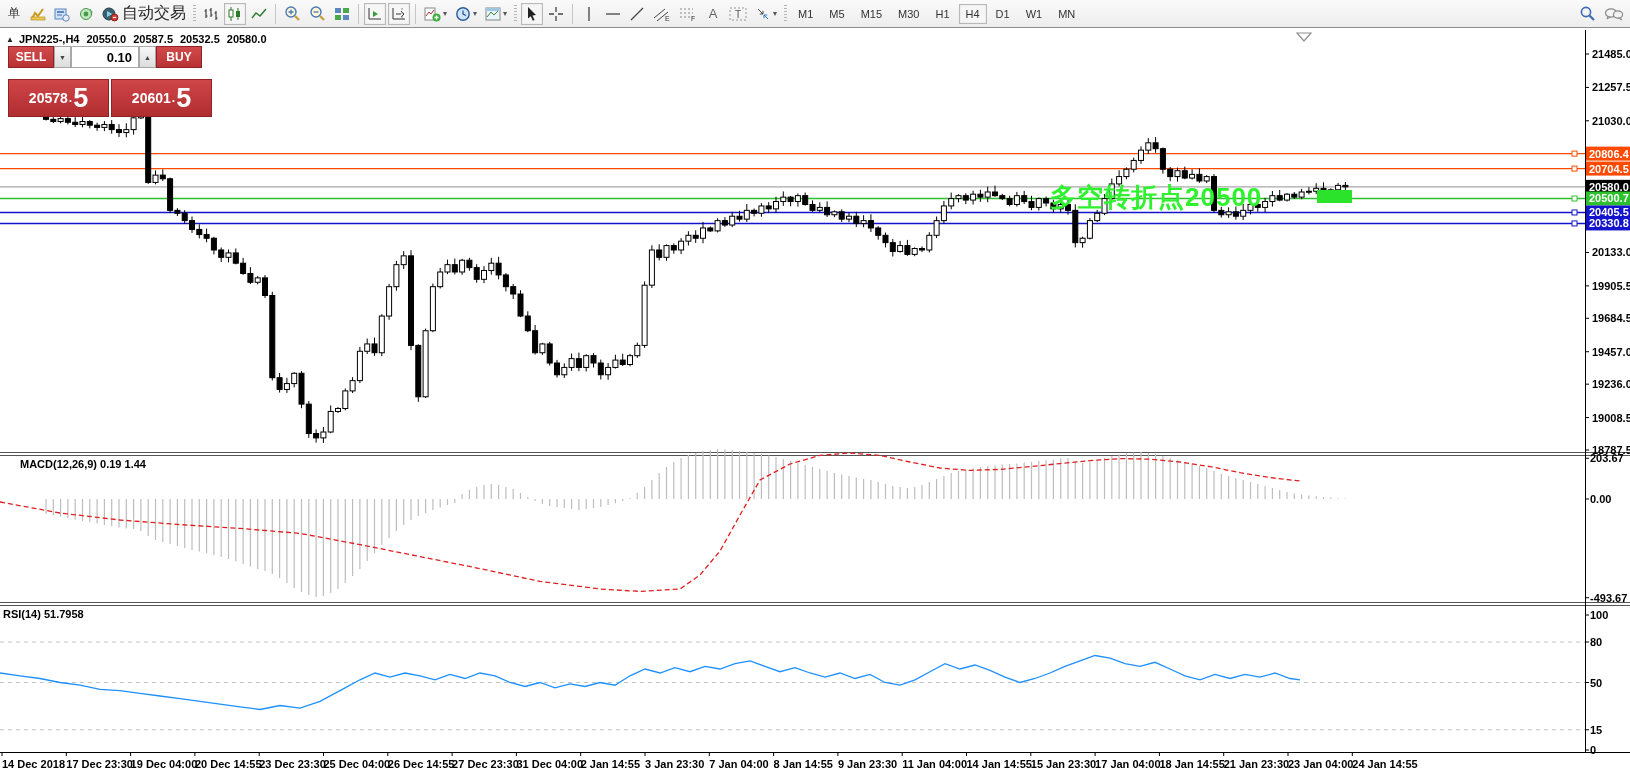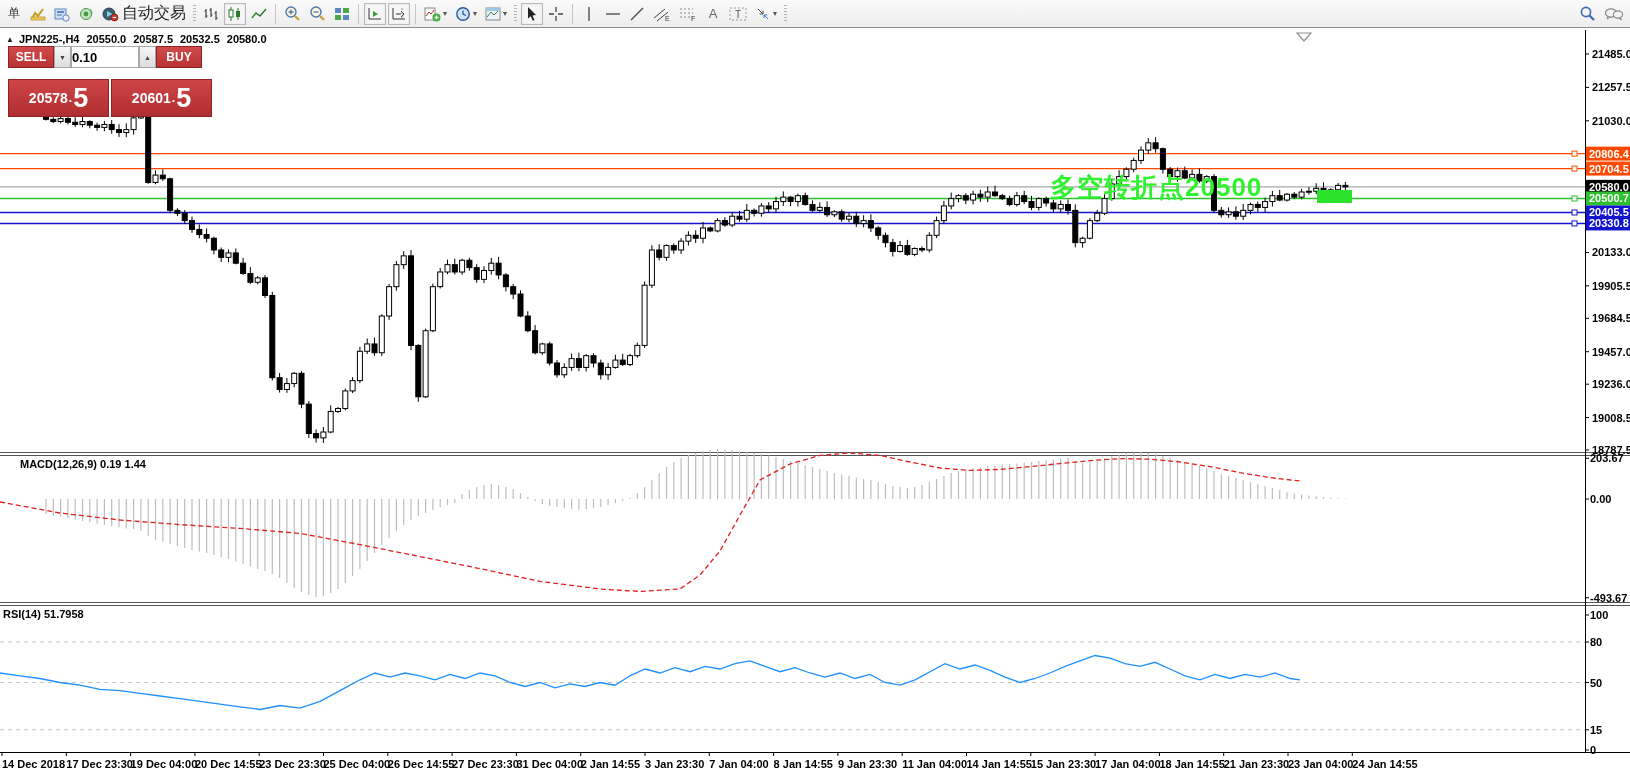--- a/index.html
+++ b/index.html
@@ -27,21 +27,21 @@
   #symbol-header .tri{font-size:8px;margin-right:5px;color:#222;}
   
   #trade-panel{position:absolute;left:8px;top:46px;width:204px;z-index:5;}
   .tp-row1{display:flex;height:22px;}
   .tp-btn{width:46px;background:linear-gradient(#d14a4c,#b93335);color:#fff;font-size:12px;
     font-weight:700;display:flex;align-items:center;justify-content:center;
     border:1px solid #8f2224;box-sizing:border-box;}
   .tp-spin{width:17px;background:linear-gradient(#f7f7f7,#dcdcdc);border:1px solid #a8a8a8;
     box-sizing:border-box;display:flex;align-items:center;justify-content:center;
     font-size:7px;color:#444;}
-  #volume-input{width:68px;border:1px solid #a8a8a8;box-sizing:border-box;text-align:left;
+  #volume-input{width:68px;border:1px solid #a8a8a8;box-sizing:border-box;text-align:right;
     font-family:"Liberation Sans",sans-serif;font-size:13px;font-weight:700;padding:0 6px 0 0;}
   .tp-row2{display:flex;height:38px;margin-top:11px;}
   .tp-price{width:101px;background:linear-gradient(#cf4548,#b02e30);color:#fff;display:flex;
     align-items:center;justify-content:center;border:1px solid #8f2224;box-sizing:border-box;}
   .tp-price.left{margin-right:2px;}
   .tp-main{font-size:14px;font-weight:700;}
   .tp-dot{font-size:12px;font-weight:700;margin:0 1px;align-self:center;}
   .tp-pips{font-size:27px;font-weight:700;line-height:26px;}
   
   .pane-label{position:absolute;left:3px;z-index:3;font-size:11px;font-weight:700;color:#000;}
@@ -219,20 +219,31 @@
         </svg>
     </div>
     <div class="tbtn">
       <svg class="icon-svg" width="16" height="16">
           <path d="M3 3 L8 8 M8 8 L8 4.8 M8 8 L4.8 8" stroke="#444" fill="none"></path>
           <path d="M13 13 L9 9 M9 9 L9 12.2 M9 9 L12.2 9" stroke="#2a7ad0" fill="none"></path>
         </svg>
       <span class="caret">▾</span>
     </div>
     <div class="tgrip"></div>
+    <div id="timeframes" style="display:flex;align-items:center;">
+        <div class="tbtn tf">M1</div>
+        <div class="tbtn tf">M5</div>
+        <div class="tbtn tf">M15</div>
+        <div class="tbtn tf">M30</div>
+        <div class="tbtn tf">H1</div>
+        <div class="tbtn tf active">H4</div>
+        <div class="tbtn tf">D1</div>
+        <div class="tbtn tf">W1</div>
+        <div class="tbtn tf">MN</div>
+      </div>
     <div class="spacer"></div>
     <div class="tbtn">
       <svg class="icon-svg" width="17" height="17">
           <circle cx="7" cy="7" r="4.6" fill="none" stroke="#3a6ab5" stroke-width="1.6"></circle>
           <line x1="10.5" y1="10.5" x2="15" y2="15" stroke="#3a6ab5" stroke-width="2.2"></line>
         </svg>
     </div>
     <div class="tbtn">
       <svg class="icon-svg" width="20" height="16">
           <ellipse cx="7" cy="7" rx="5.5" ry="4.2" fill="none" stroke="#8a8a8a" stroke-width="1.2"></ellipse>
@@ -923,18 +934,18 @@
         <span class="tp-pips">5</span>
       </div>
       <div class="tp-price">
         <span class="tp-main">20601</span>
         <span class="tp-dot">.</span>
         <span class="tp-pips">5</span>
       </div>
     </div>
   </div>
 
-  <div id="annotation" style="left: 1050px; top: 170px; color: rgb(47, 242, 47); font-size: 26px;">多空转折点20500</div>
+  <div id="annotation" style="left: 1050px; top: 180px; color: rgb(47, 242, 47); font-size: 26px;">多空转折点20500</div>
 
   <div class="pane-label" style="top:458px;margin-left:17px;">MACD(12,26,9) 0.19 1.44</div>
   <div class="pane-label" style="top:608px;text-align:center;">RSI(14) 51.7958</div>
 
 </div>
 
 </body></html>

